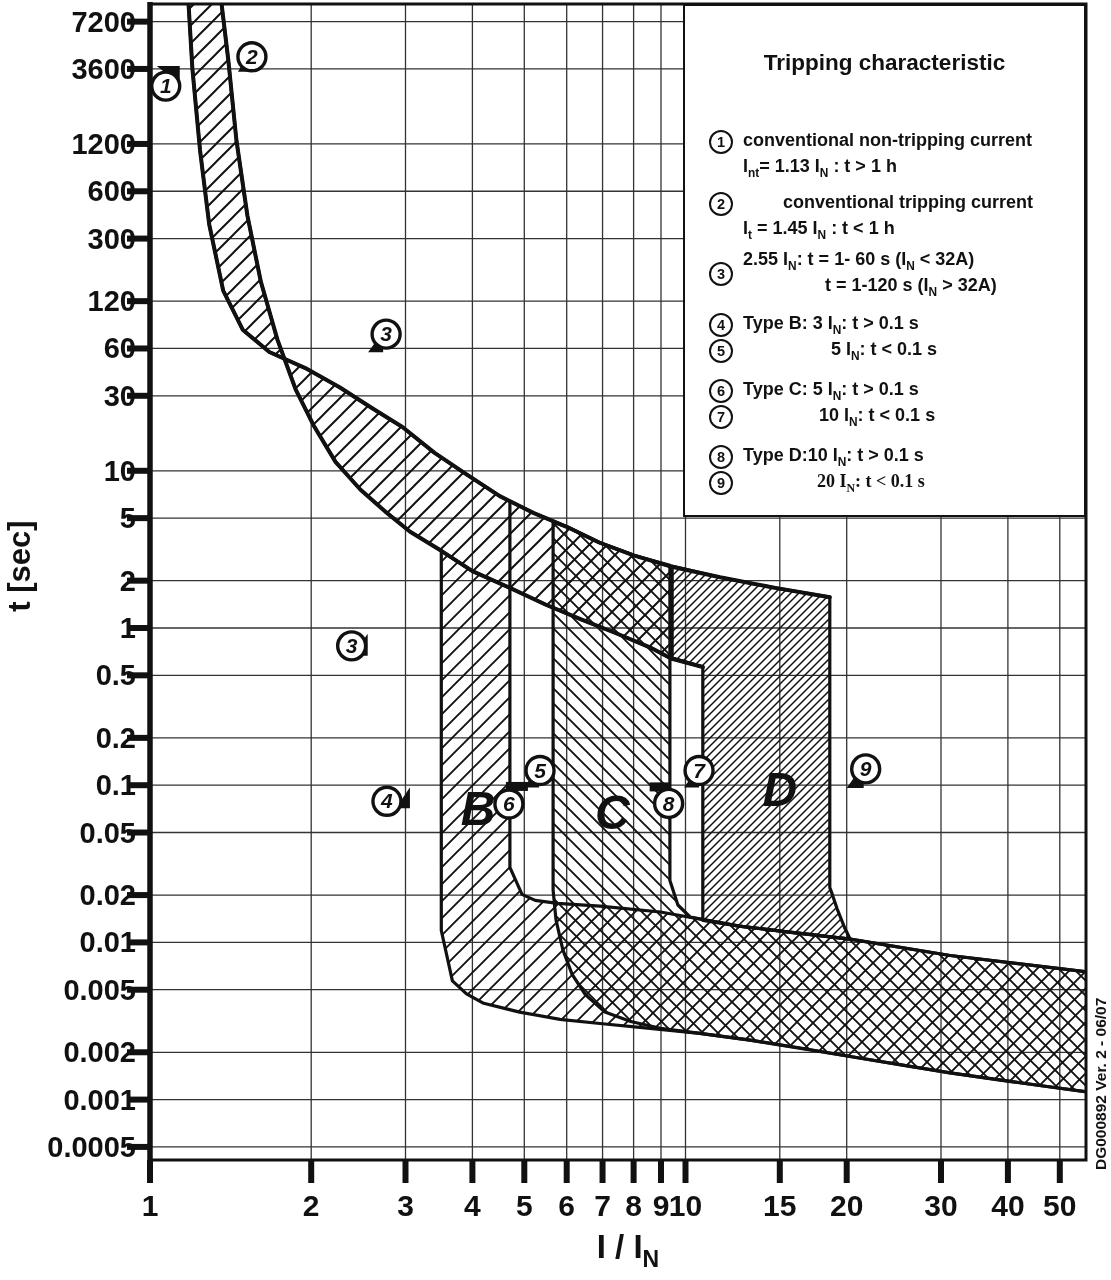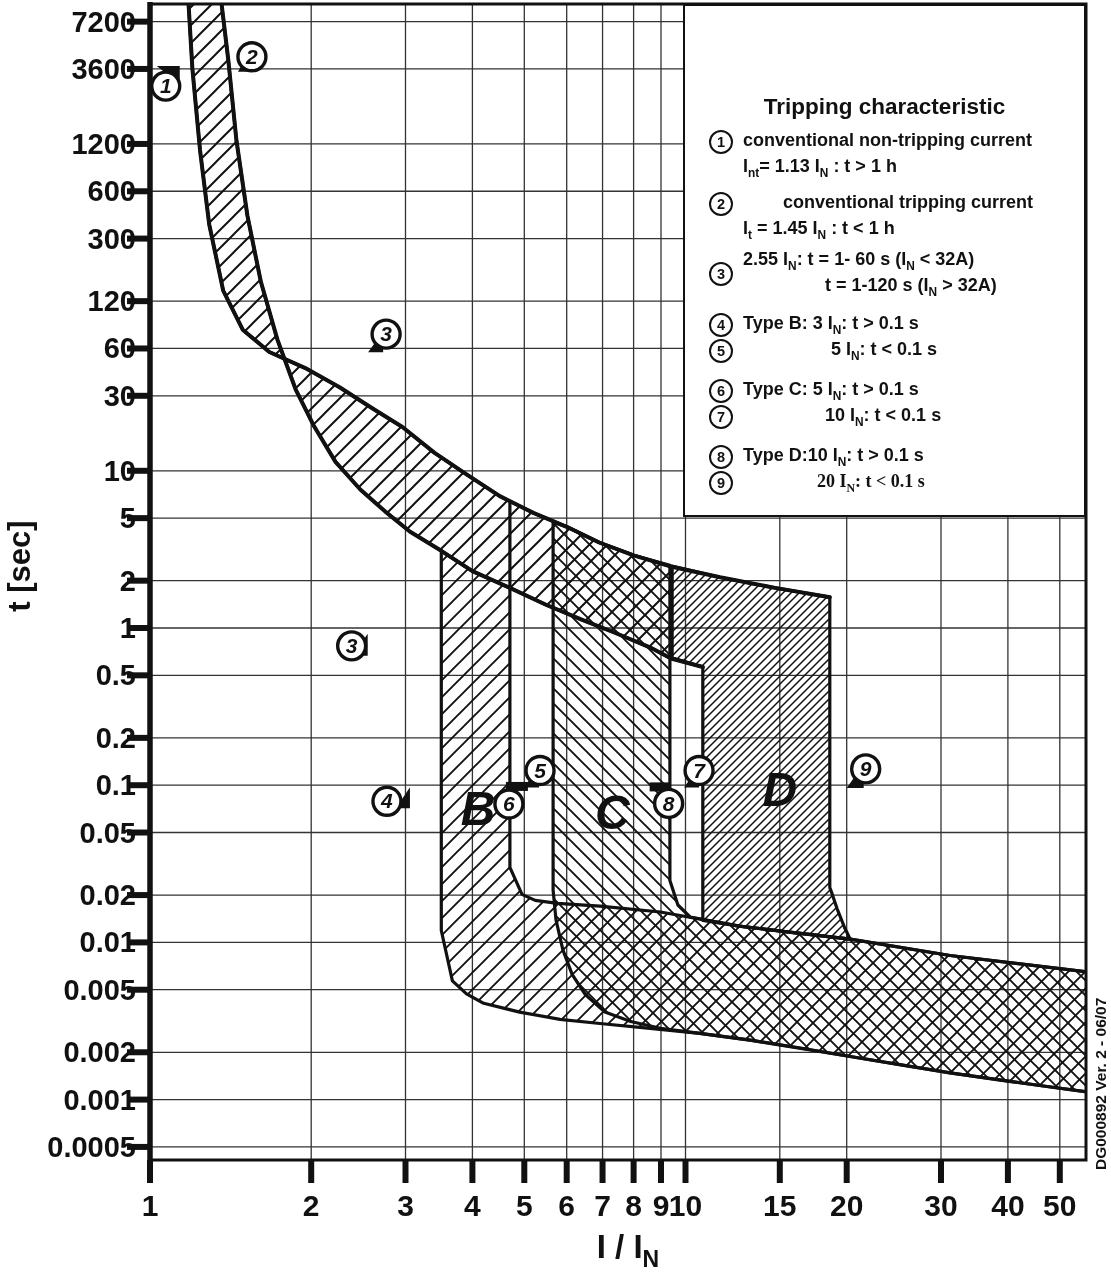--- a/index.html
+++ b/index.html
@@ -3,21 +3,21 @@
 <meta charset="utf-8">
 <title>Tripping characteristic acc. to IEC/EN60898-1</title>
 <style>
   html,body{margin:0;padding:0;background:#fff;}
   body{width:1111px;height:1280px;position:relative;overflow:hidden;
        font-family:"Liberation Sans",sans-serif;color:#111;}
   #chart-svg{position:absolute;left:0;top:0;}
   #legend-box{position:absolute;left:683px;top:4px;width:403px;height:513px;
       box-sizing:border-box;border:2.5px solid #111;background:#fff;}
   .legend-title{position:absolute;left:0;width:100%;text-align:center;
-      font-size:22.5px;font-weight:bold;white-space:nowrap;margin-top:44px;}
+      font-size:22.5px;font-weight:bold;white-space:nowrap;}
   .legend-line{position:absolute;font-size:18px;font-weight:bold;white-space:nowrap;}
   .legend-num{position:absolute;width:24px;height:24px;box-sizing:border-box;
       border:2px solid #111;border-radius:50%;text-align:center;line-height:20px;
       font-size:14.5px;font-weight:bold;background:#fff;}
   sub{font-size:66%;line-height:0;}
   #side-note{position:absolute;left:1092px;top:1170px;transform:rotate(-90deg);
       transform-origin:left top;font-size:15.5px;font-weight:bold;white-space:nowrap;}
 </style>
 </head>
 <body>
@@ -240,21 +240,21 @@
       <span class="legend-num" style="left: 24px; top: 256px;">3</span>
       <div class="legend-line" style="left: 58px; top: 243px;">2.55 I<sub>N</sub>: t = 1- 60 s (I<sub>N</sub> &lt; 32A)</div>
       <div class="legend-line" style="left: 140px; top: 269px;">t = 1-120 s (I<sub>N</sub> &gt; 32A)</div>
       <span class="legend-num" style="left: 24px; top: 307px;">4</span>
       <div class="legend-line" style="left: 58px; top: 307px;">Type B: 3 I<sub>N</sub>: t &gt; 0.1 s</div>
       <span class="legend-num" style="left: 24px; top: 333px;">5</span>
       <div class="legend-line" style="left: 146px; top: 333px;">5 I<sub>N</sub>: t &lt; 0.1 s</div>
       <span class="legend-num" style="left: 24px; top: 373px;">6</span>
       <div class="legend-line" style="left: 58px; top: 373px;">Type C: 5 I<sub>N</sub>: t &gt; 0.1 s</div>
       <span class="legend-num" style="left: 24px; top: 399px;">7</span>
-      <div class="legend-line" style="left: 140px; top: 399px;">10 I<sub>N</sub>: t &lt; 0.1 s</div>
+      <div class="legend-line" style="left: 134px; top: 399px;">10 I<sub>N</sub>: t &lt; 0.1 s</div>
       <span class="legend-num" style="left: 24px; top: 439px;">8</span>
       <div class="legend-line" style="left: 58px; top: 439px;">Type D:10 I<sub>N</sub>: t &gt; 0.1 s</div>
       <span class="legend-num" style="left: 24px; top: 465px;">9</span>
       <div class="legend-line" style="left: 132px; top: 465px; font-family: Liberation Serif, serif;">20 I<sub>N</sub>: t &lt; 0.1 s</div>
     </div>
 </div>
 
 <div id="side-note">DG000892 Ver. 2 - 06/07</div>
 
 </body></html>

